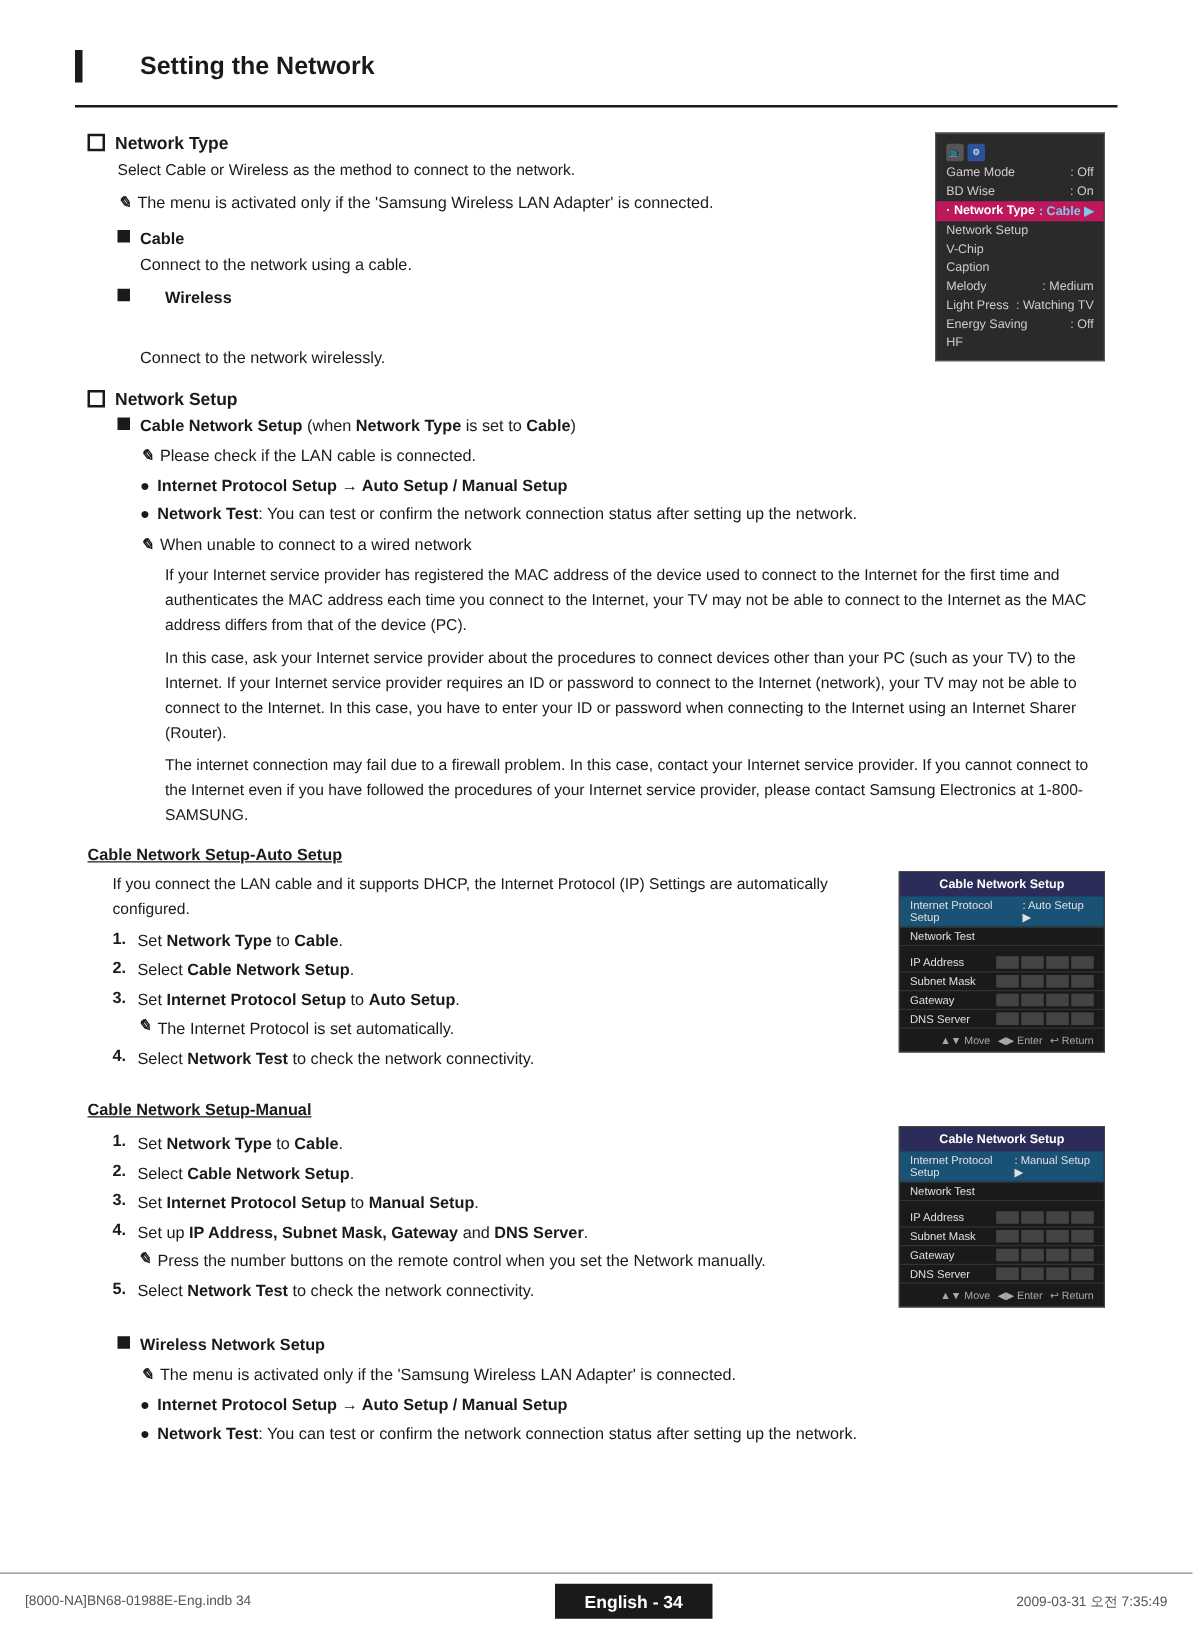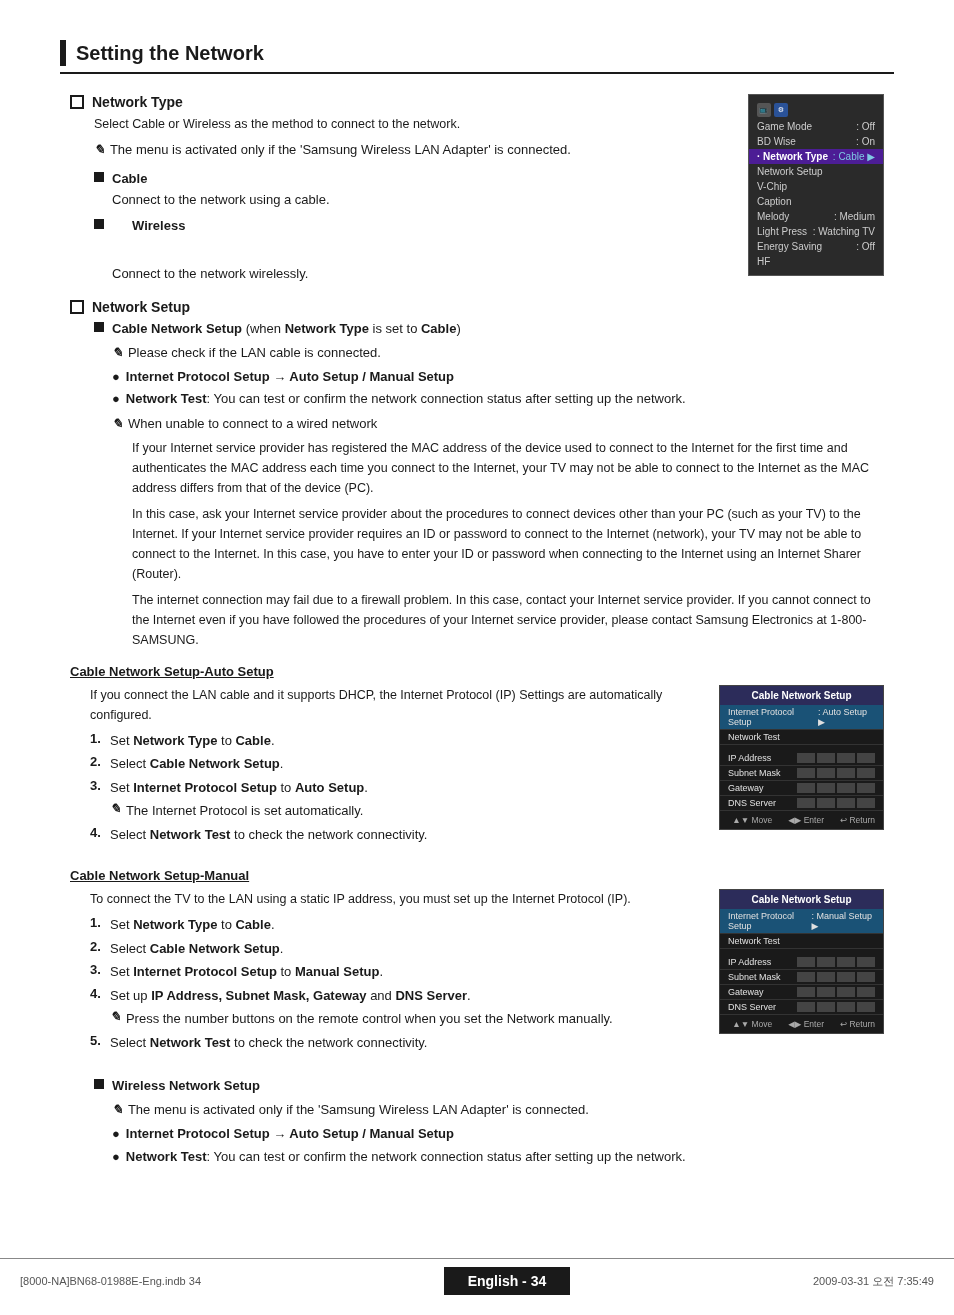--- a/index.html
+++ b/index.html
@@ -83,21 +83,22 @@
       font-size: 18px;
       color: #666;
     }
 
     
     .section-title-bar {
       display: flex;
       align-items: center;
       border-bottom: 2px solid #1a1a1a;
       margin-bottom: 20px;
-      padding-bottom: 6px;
+      padding-bottom: 18px;
+      gap: 36px;
     }
     .section-title-accent {
       width: 6px;
       height: 26px;
       background: #1a1a1a;
       margin-right: 10px;
       flex-shrink: 0;
     }
     .section-title-text {
       font-size: 20px;
@@ -196,27 +197,27 @@
       color: #e0e0e0;
       padding: 6px 0;
     }
     .tv-menu-row {
       display: flex;
       justify-content: space-between;
       padding: 2px 8px;
       font-size: 10px;
     }
     .tv-menu-row.highlighted {
-      background: #4c1d95;
+      background: #be185d;
       color: #fff;
     }
     .tv-menu-row .label { color: #ccc; }
     .tv-menu-row .value { color: #ccc; }
     .tv-menu-row.highlighted .label { color: #fff; font-weight: bold; }
-    .tv-menu-row.highlighted .value { color: #7ec8e3; }
+    .tv-menu-row.highlighted .value { color: #7ec8e3; font-weight: bold; }
 
     
     .subsection-title {
       font-weight: bold;
       font-size: 13px;
       text-decoration: underline;
       margin: 14px 0 6px 0;
     }
 
     .indented-block {
@@ -283,21 +284,21 @@
       height: 10px;
       background: #444;
       display: inline-block;
     }
     .cns-footer {
       display: flex;
       justify-content: flex-end;
       padding: 4px 8px;
       font-size: 8.5px;
       color: #aaa;
-      gap: 16px;
+      gap: 6px;
     }
 
     
     .bold { font-weight: bold; }
 
     
     .footer {
       position: absolute;
       bottom: 20px;
       left: 0;
@@ -560,21 +561,20 @@
           </div>
         </div>
       </div>
     </div>
 
     <div class="section">
       <div class="subsection-title">Cable Network Setup-Manual</div>
       <div class="two-col-layout">
         <div class="two-col-text">
           <div class="indented-block">
-            <div class="paragraph">To connect the TV to the LAN using a static IP address, you must set up the Internet Protocol (IP).</div>
             <div class="numbered-item">
               <span class="num-label bold">1.</span>
               <span class="num-text">Set <span class="bold">Network Type</span> to <span class="bold">Cable</span>.</span>
             </div>
             <div class="numbered-item">
               <span class="num-label bold">2.</span>
               <span class="num-text">Select <span class="bold">Cable Network Setup</span>.</span>
             </div>
             <div class="numbered-item">
               <span class="num-label bold">3.</span>

